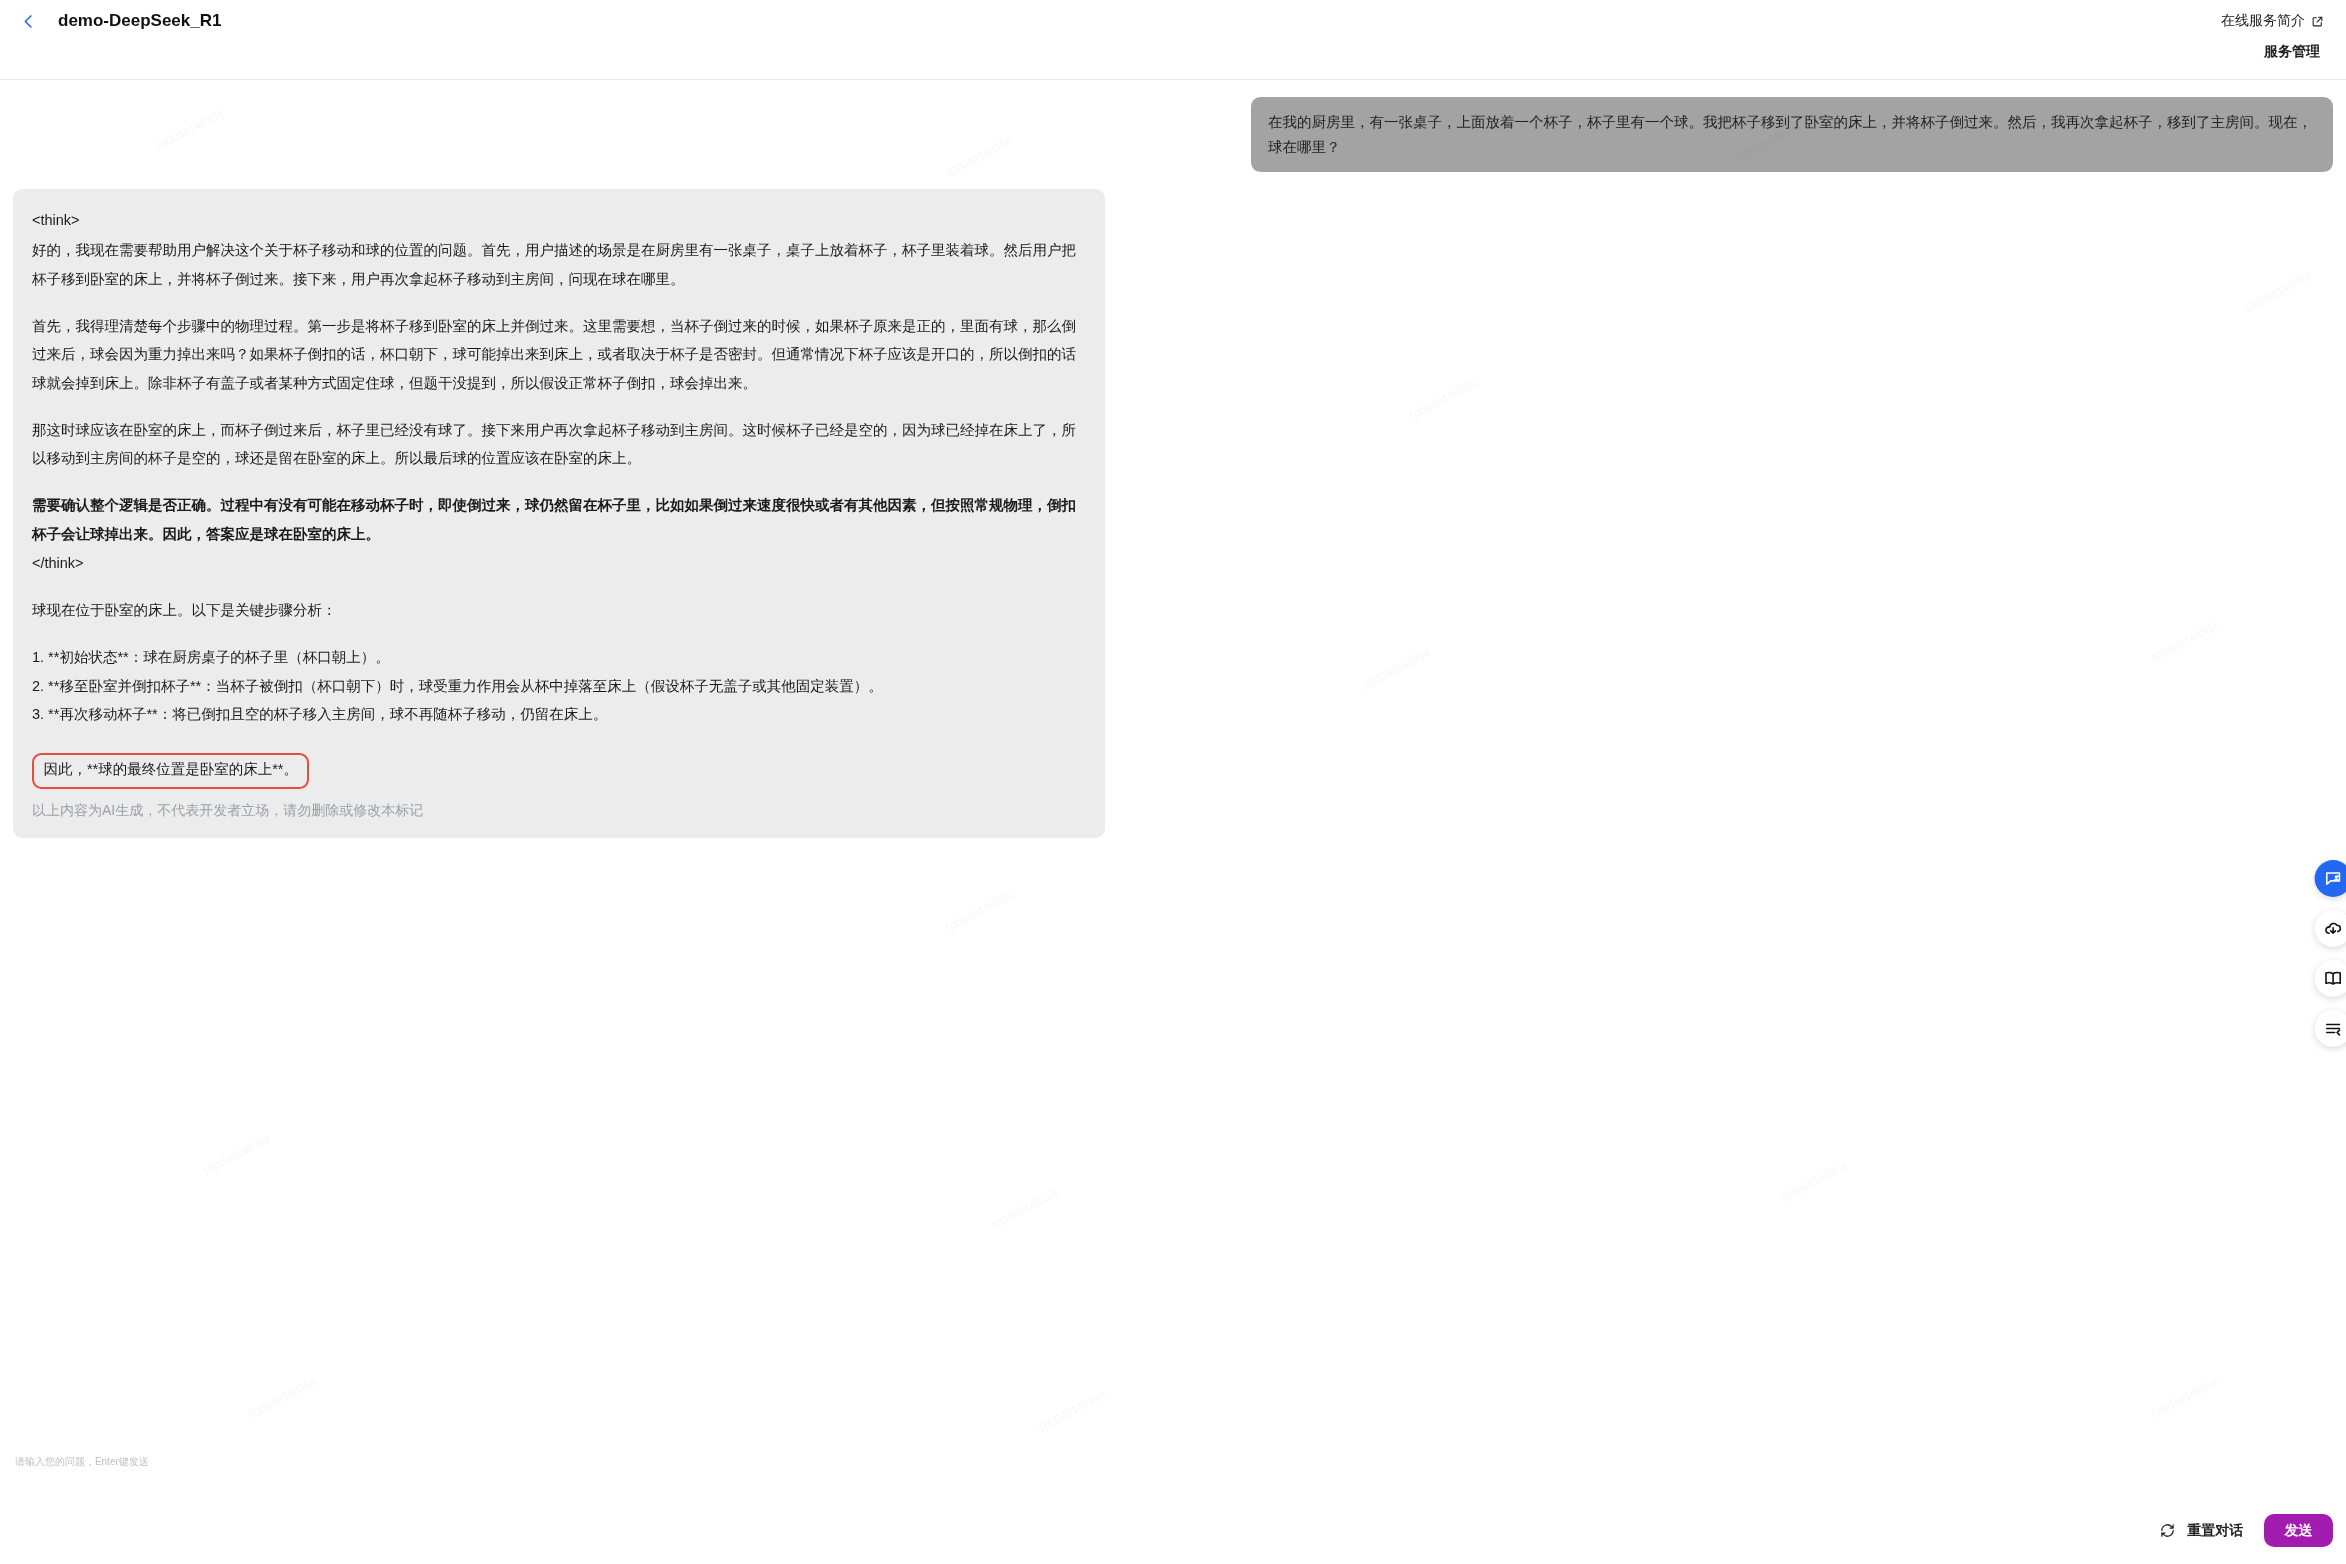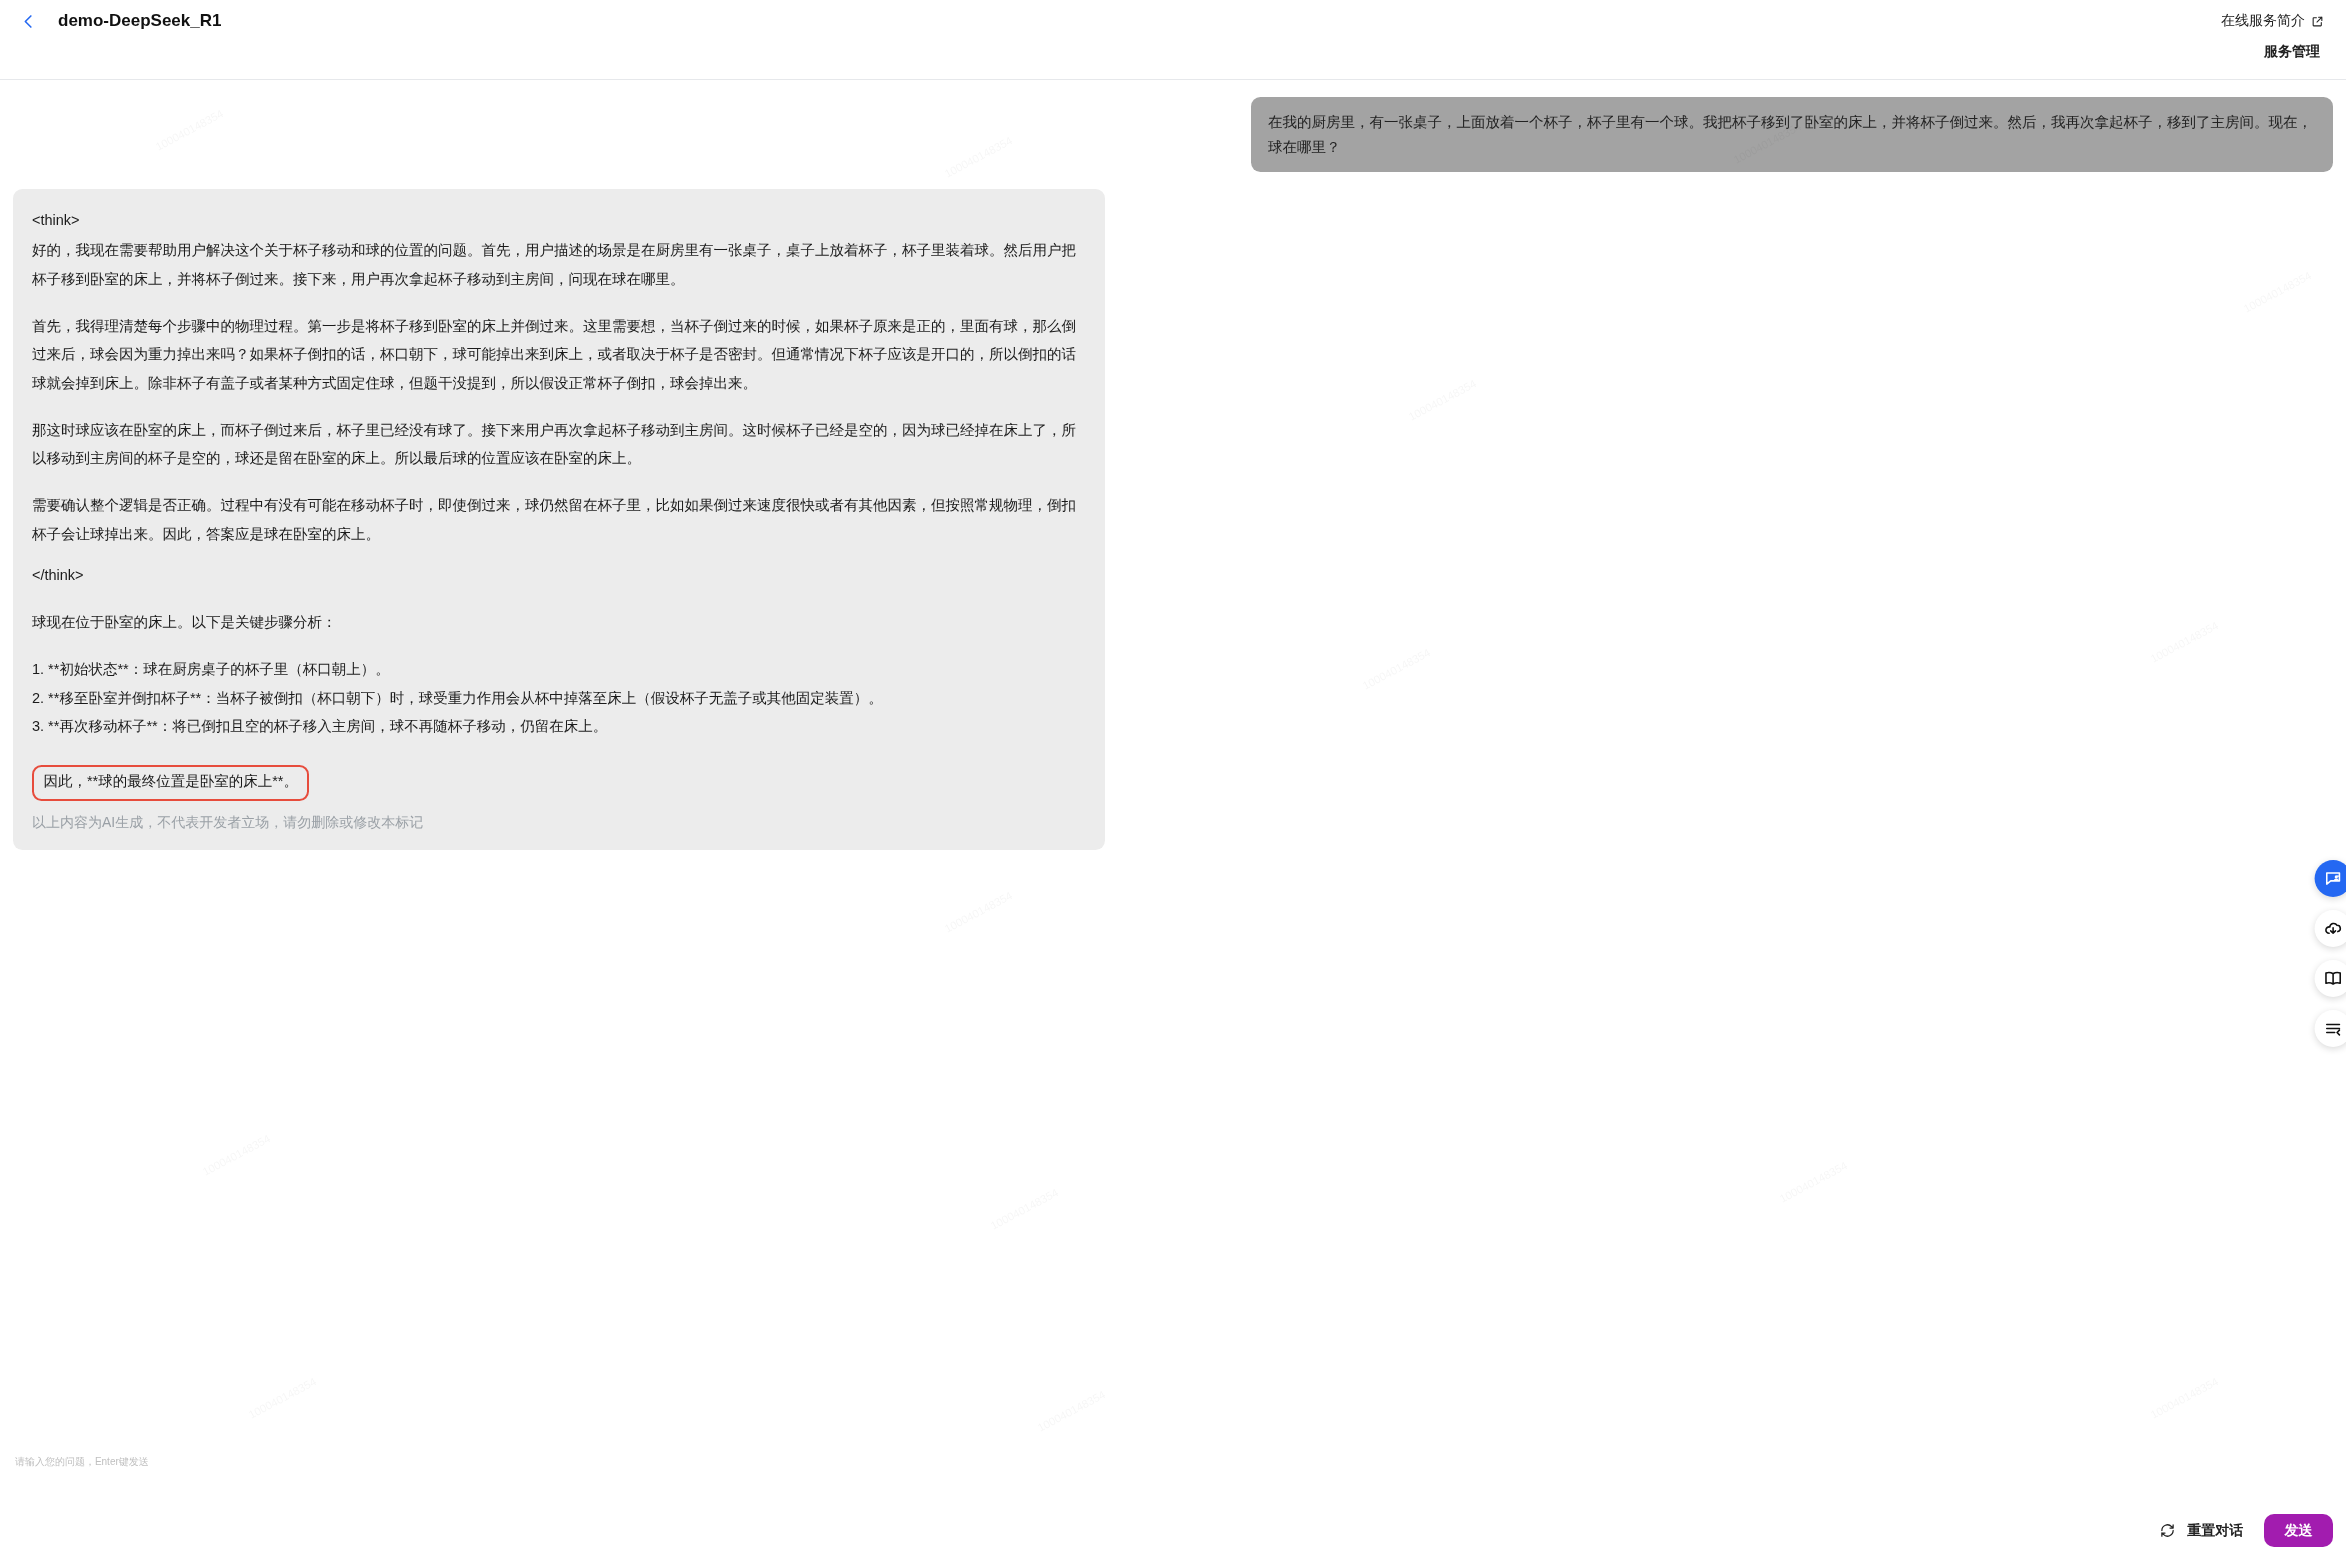--- a/index.html
+++ b/index.html
@@ -255,21 +255,21 @@
     </div>
 
     <div class="assistant-row">
       <div class="assistant-bubble">
 
         <div class="para tight">&lt;think&gt;</div>
 
         <div class="para">好的，我现在需要帮助用户解决这个关于杯子移动和球的位置的问题。首先，用户描述的场景是在厨房里有一张桌子，桌子上放着杯子，杯子里装着球。然后用户把杯子移到卧室的床上，并将杯子倒过来。接下来，用户再次拿起杯子移动到主房间，问现在球在哪里。</div>
         <div class="para">首先，我得理清楚每个步骤中的物理过程。第一步是将杯子移到卧室的床上并倒过来。这里需要想，当杯子倒过来的时候，如果杯子原来是正的，里面有球，那么倒过来后，球会因为重力掉出来吗？如果杯子倒扣的话，杯口朝下，球可能掉出来到床上，或者取决于杯子是否密封。但通常情况下杯子应该是开口的，所以倒扣的话球就会掉到床上。除非杯子有盖子或者某种方式固定住球，但题干没提到，所以假设正常杯子倒扣，球会掉出来。</div>
         <div class="para">那这时球应该在卧室的床上，而杯子倒过来后，杯子里已经没有球了。接下来用户再次拿起杯子移动到主房间。这时候杯子已经是空的，因为球已经掉在床上了，所以移动到主房间的杯子是空的，球还是留在卧室的床上。所以最后球的位置应该在卧室的床上。</div>
-        <div class="para tight" style="margin-bottom:13px;">需要确认整个逻辑是否正确。过程中有没有可能在移动杯子时，即使倒过来，球仍然留在杯子里，比如如果倒过来速度很快或者有其他因素，但按照常规物理，倒扣杯子会让球掉出来。因此，答案应是球在卧室的床上。</div>
+        <div class="para tight" style="margin-bottom:1px;font-weight:bold;">需要确认整个逻辑是否正确。过程中有没有可能在移动杯子时，即使倒过来，球仍然留在杯子里，比如如果倒过来速度很快或者有其他因素，但按照常规物理，倒扣杯子会让球掉出来。因此，答案应是球在卧室的床上。</div>
         <div class="para">&lt;/think&gt;</div>
 
         <div class="para">球现在位于卧室的床上。以下是关键步骤分析：</div>
 
         <div class="nolist">
           <div class="li">1. **初始状态**：球在厨房桌子的杯子里（杯口朝上）。</div>
           <div class="li">2. **移至卧室并倒扣杯子**：当杯子被倒扣（杯口朝下）时，球受重力作用会从杯中掉落至床上（假设杯子无盖子或其他固定装置）。</div>
           <div class="li">3. **再次移动杯子**：将已倒扣且空的杯子移入主房间，球不再随杯子移动，仍留在床上。</div>
         </div>
 

